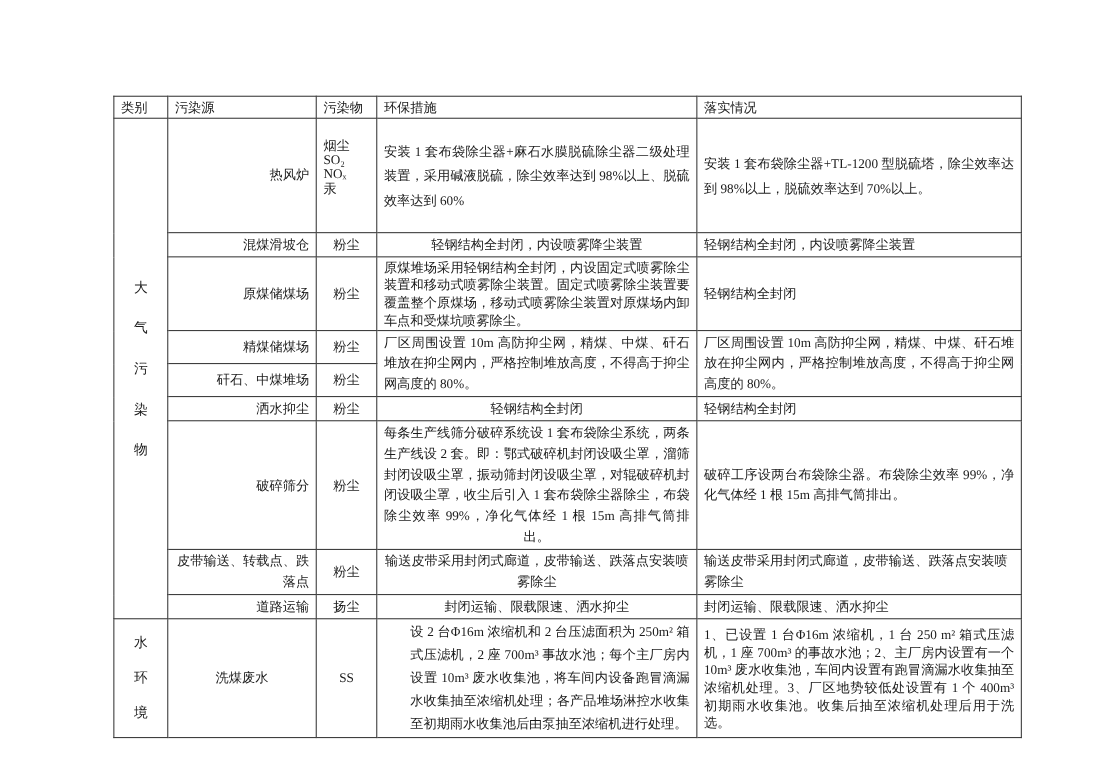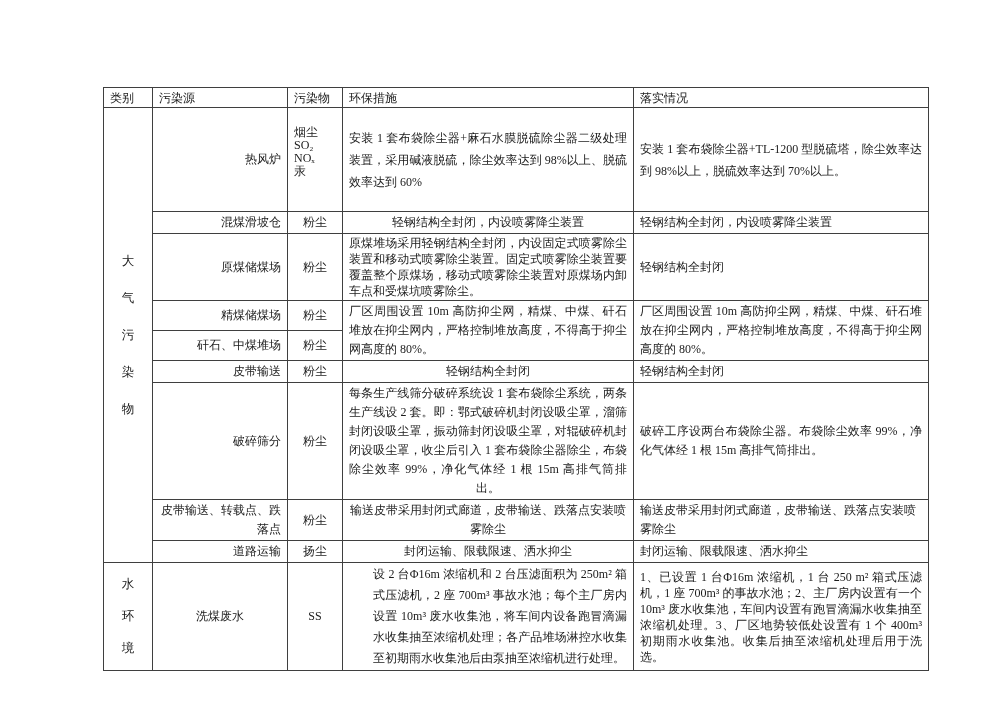--- a/index.html
+++ b/index.html
@@ -163,21 +163,21 @@
       <td class="mea-j" rowspan="2">厂区周围设置 10m 高防抑尘网，精煤、中煤、矸石堆放在抑尘网内，严格控制堆放高度，不得高于抑尘网高度的 80%。</td>
       <td class="sta-j" rowspan="2">厂区周围设置 10m 高防抑尘网，精煤、中煤、矸石堆放在抑尘网内，严格控制堆放高度，不得高于抑尘网高度的 80%。</td>
     </tr>
 
     <tr class="h-r5">
       <td class="src">矸石、中煤堆场</td>
       <td class="pol">粉尘</td>
     </tr>
 
     <tr class="h-r6">
-      <td class="src">皮带输送</td>
+      <td class="src">洒水抑尘</td>
       <td class="pol">粉尘</td>
       <td class="mea-c">轻钢结构全封闭</td>
       <td class="sta">轻钢结构全封闭</td>
     </tr>
 
     <tr class="h-r7">
       <td class="src">破碎筛分</td>
       <td class="pol">粉尘</td>
       <td class="mea-jc">每条生产线筛分破碎系统设 1 套布袋除尘系统，两条生产线设 2 套。即：鄂式破碎机封闭设吸尘罩，溜筛封闭设吸尘罩，振动筛封闭设吸尘罩，对辊破碎机封闭设吸尘罩，收尘后引入 1 套布袋除尘器除尘，布袋除尘效率 99%，净化气体经 1 根 15m 高排气筒排出。</td>
       <td class="sta-j">破碎工序设两台布袋除尘器。布袋除尘效率 99%，净化气体经 1 根 15m 高排气筒排出。</td>

